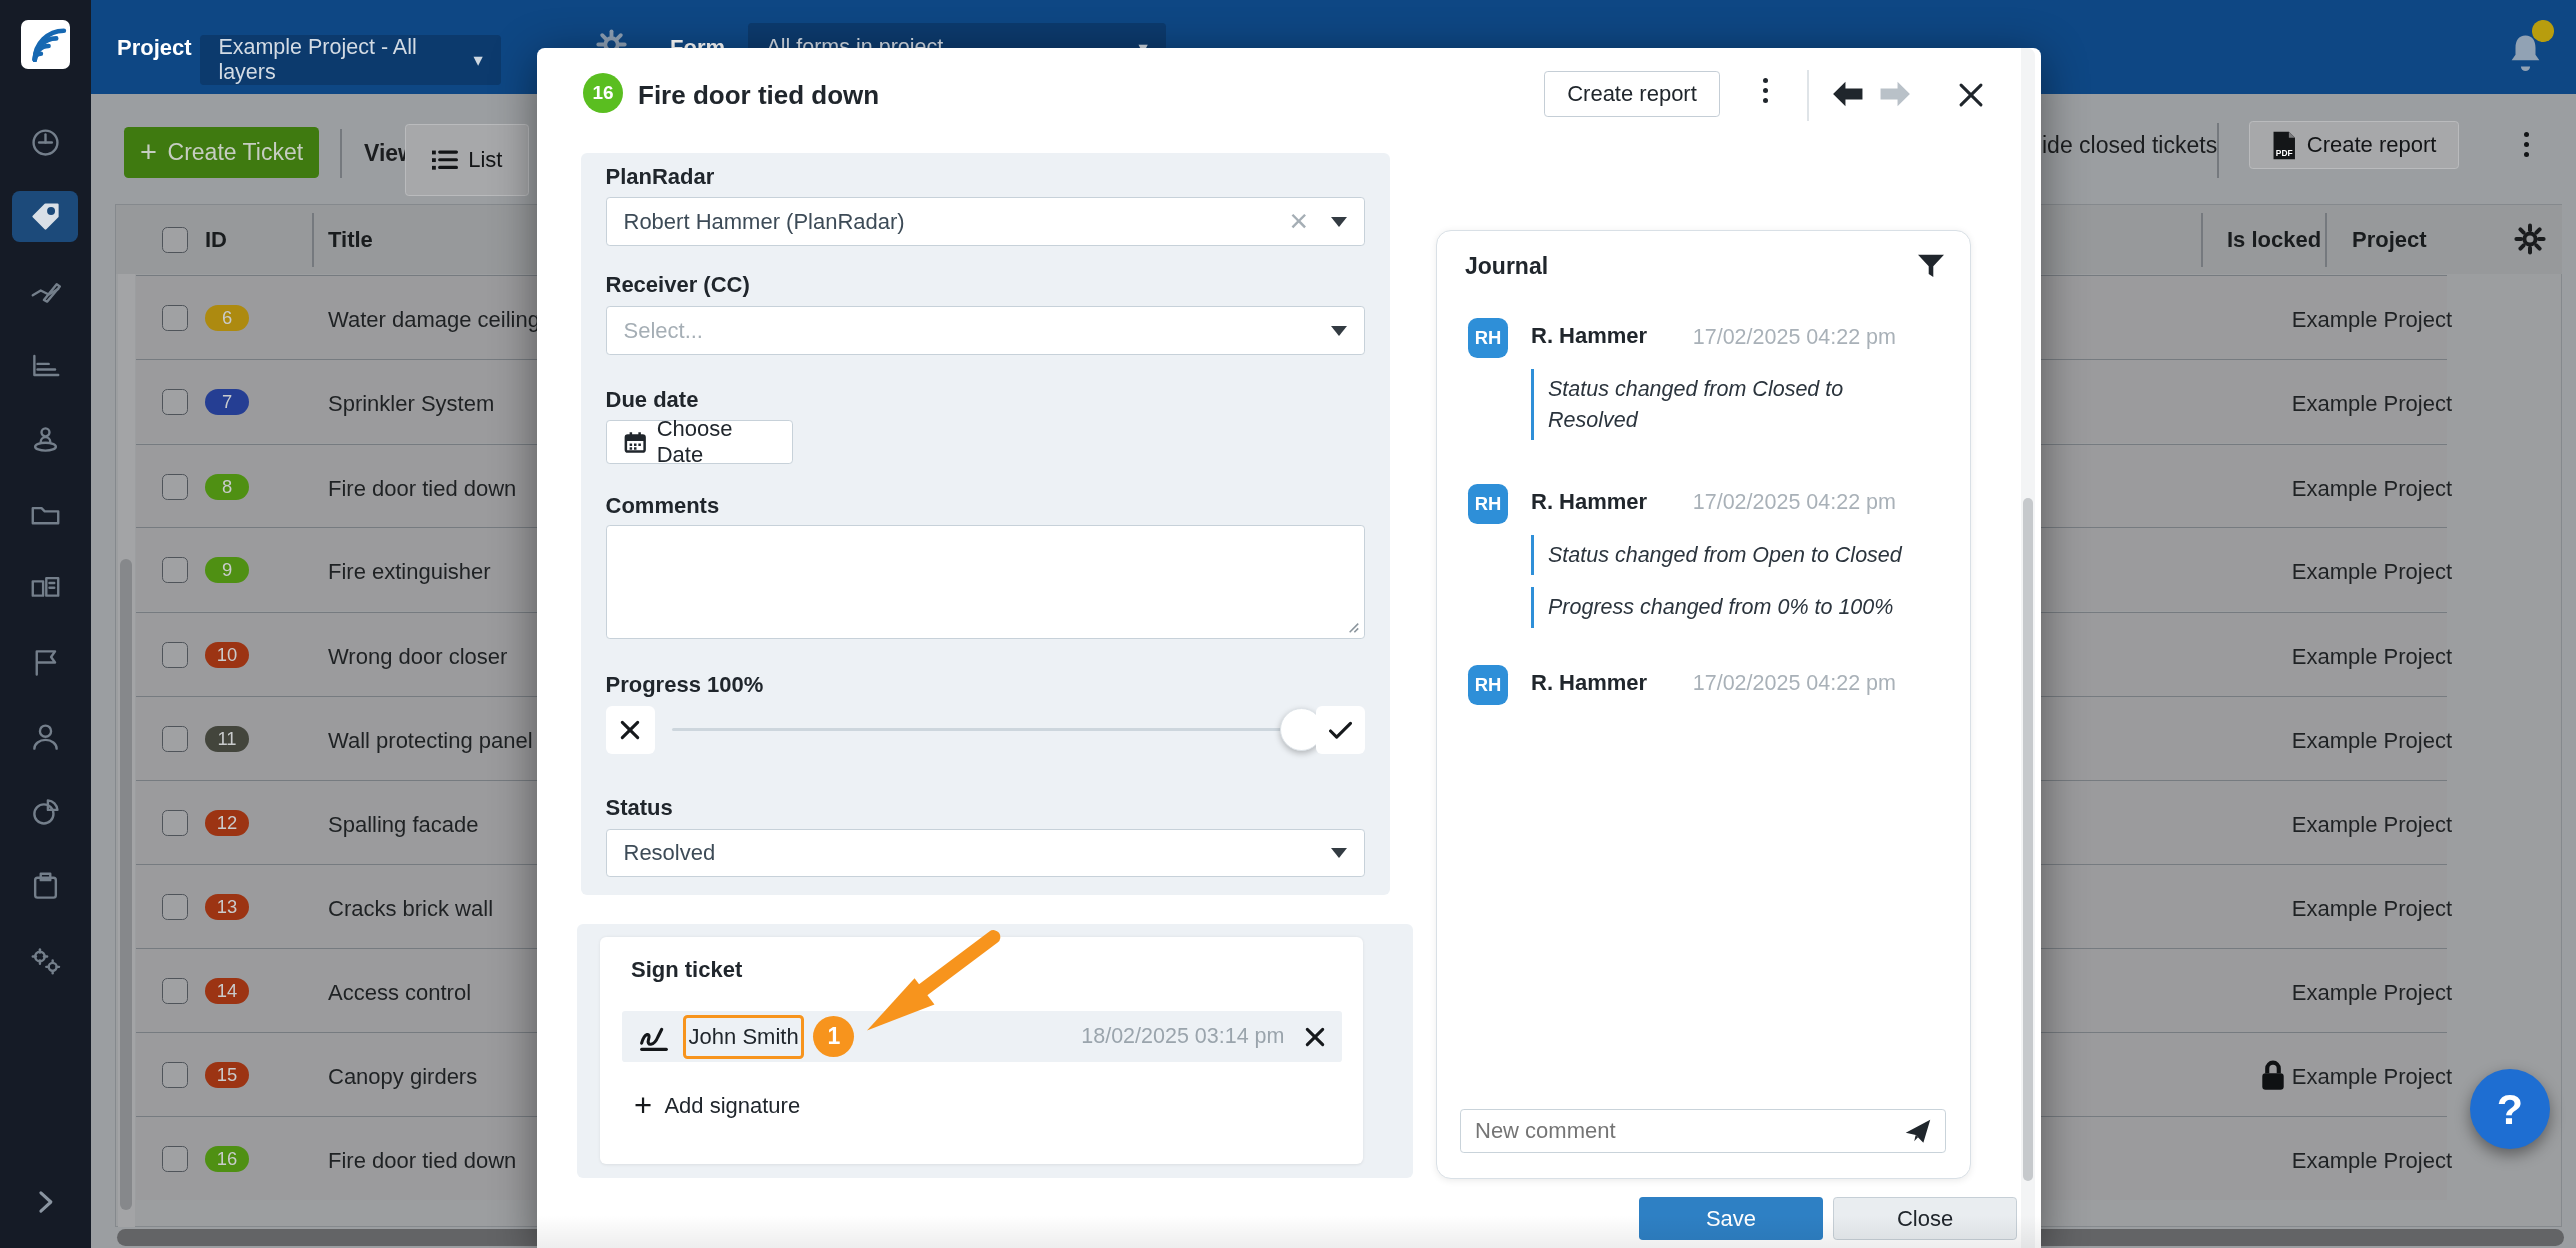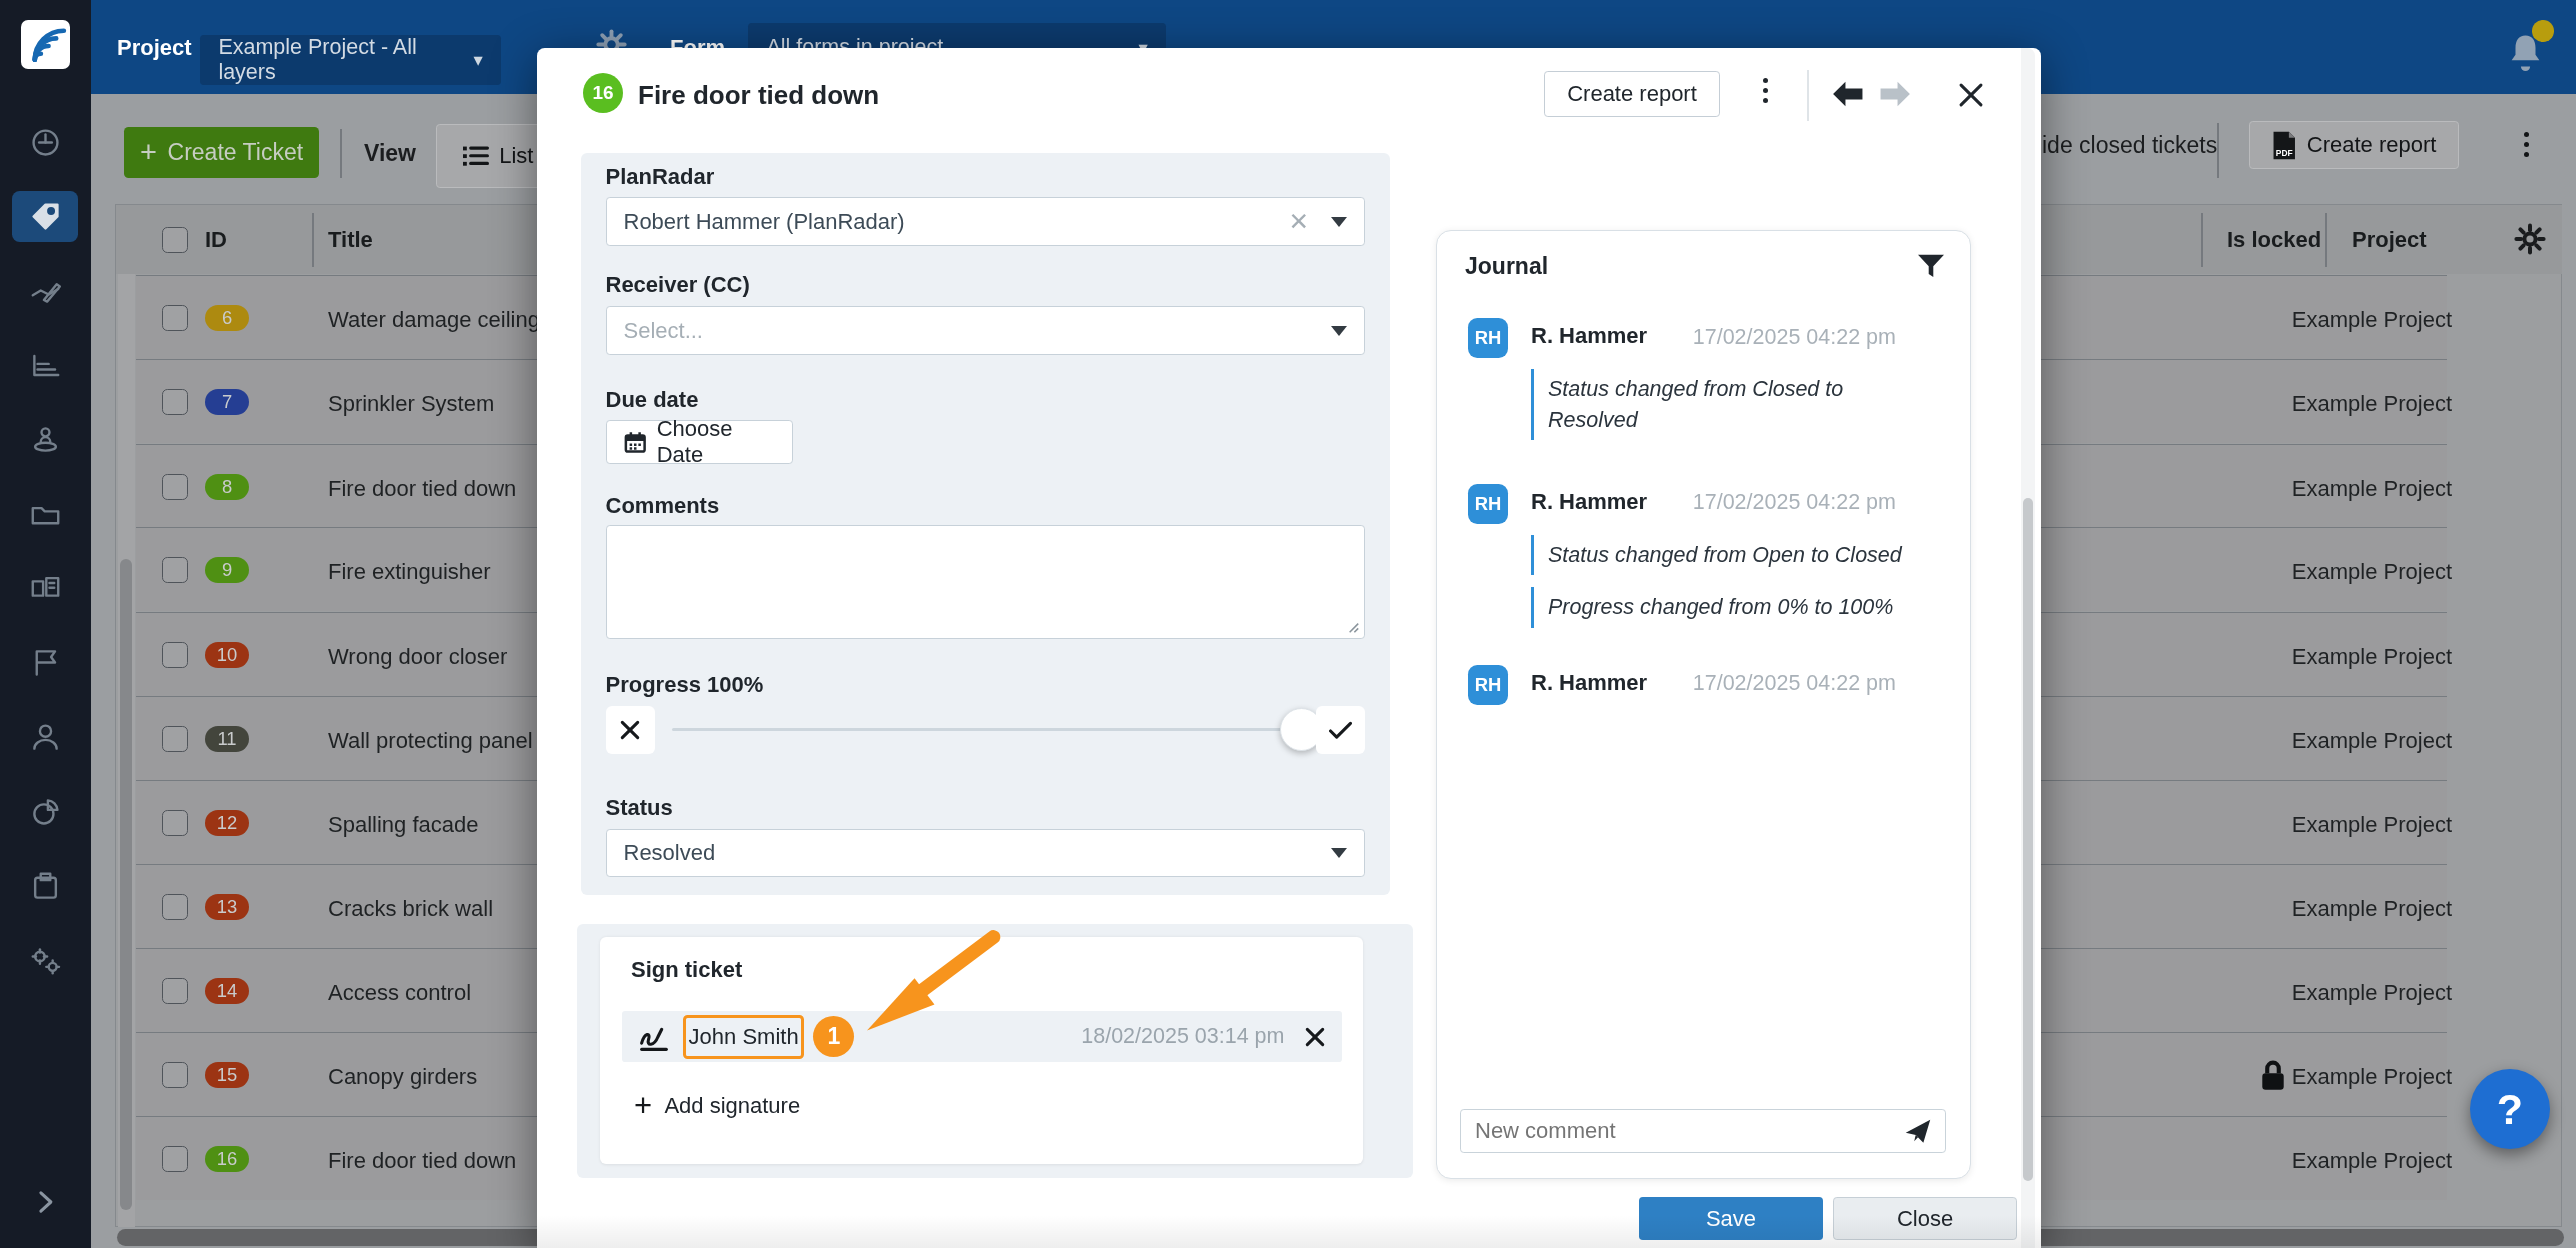--- a/index.html
+++ b/index.html
@@ -202,21 +202,21 @@
   </div>
 
   <div id="content" class="abs">
 
     <div class="abs btn-create-ticket" style="left:124px; top:127px; width:195px; height:51px;">
       <span style="font-size:29px; line-height:29px;">+</span>
       <span>Create Ticket</span>
     </div>
     <div class="abs v-div" style="left:340px; top:129px; height:49px;"></div>
     <span class="abs dim-text" style="left:364px; top:140px; font-size:23px; font-weight:700;">View</span>
-    <div class="abs btn-dim" style="left:436px; top:124px; width:124px; height:64px;">
+    <div class="abs btn-dim" style="left:405px; top:124px; width:124px; height:72px;">
       <svg width="26" height="21.5" viewBox="0 0 34 28">
         <g stroke="#131517" stroke-width="4" stroke-linecap="round">
             <line x1="10" y1="4" x2="32" y2="4"></line>
             <line x1="10" y1="14" x2="32" y2="14"></line>
             <line x1="10" y1="24" x2="32" y2="24"></line>
           </g>
         <g fill="#131517">
             <rect x="0" y="2" width="5" height="5"></rect>
             <rect x="0" y="12" width="5" height="5"></rect>
             <rect x="0" y="22" width="5" height="5"></rect>

